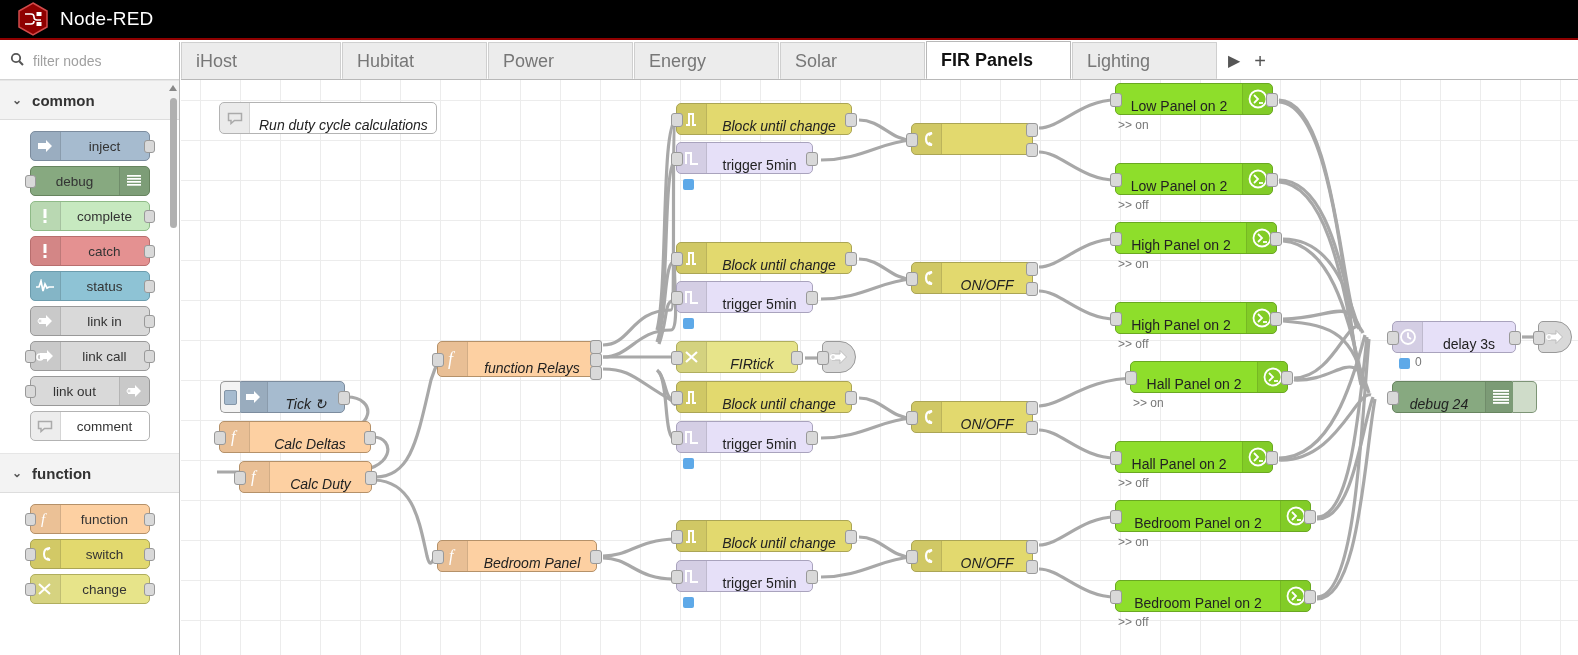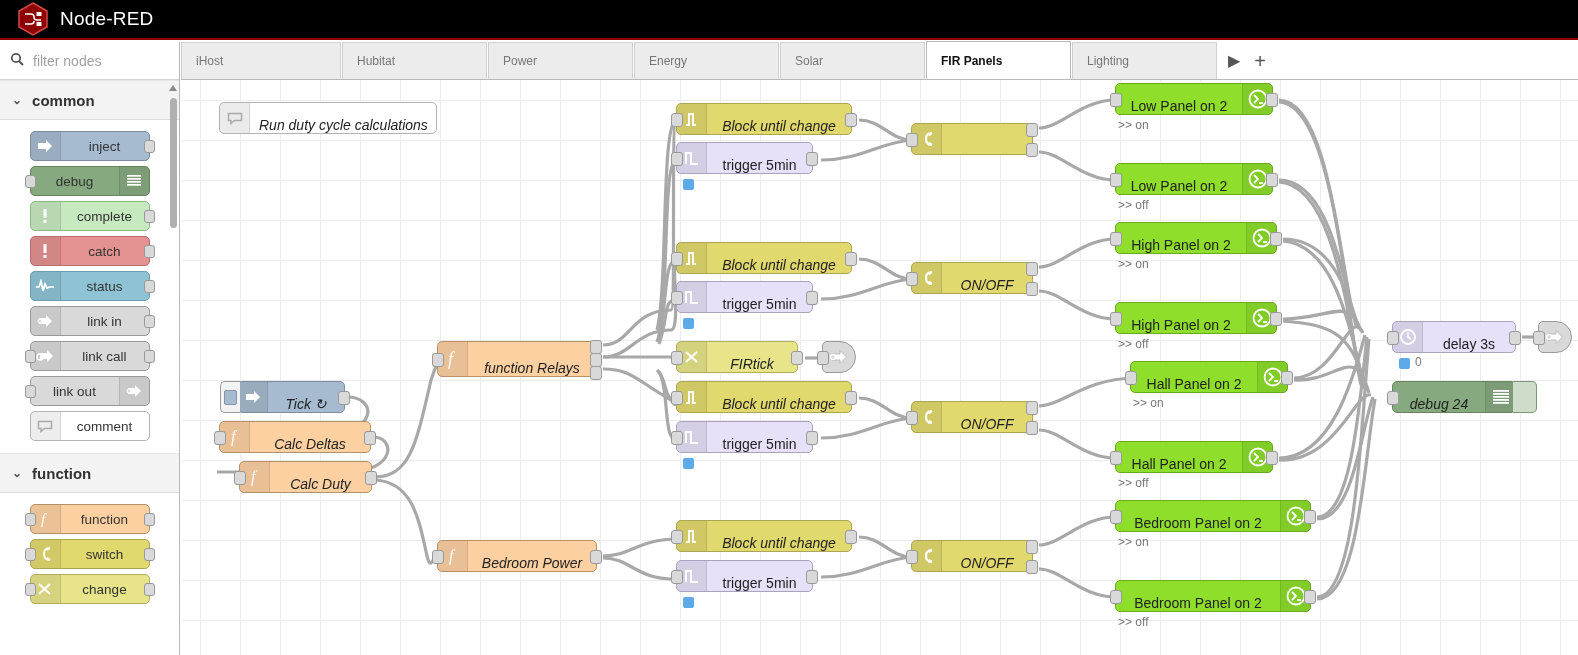--- a/index.html
+++ b/index.html
@@ -98,21 +98,21 @@
     border-bottom: 1px solid #b8b8b8;
     display: flex; align-items: flex-end;
   }
   .tab {
     height: 37px; min-width: 145px;
     margin-right: 1px;
     background: #ececec;
     border: 1px solid #cfcfcf; border-bottom: none;
     display: flex; align-items: center;
     padding: 0 14px;
-    font-size: 12px; color: #777;
+    font-size: 18px; color: #777;
     border-radius: 1px;
     position: relative;
   }
   .tab.active {
     background: #fff; color: #111; font-weight: bold;
     border-color: #b8b8b8;
     height: 38px;
     z-index: 3;
   }
   #tab-tools {
@@ -565,21 +565,21 @@
     <span class="port o" style="top:11px"></span>
     <span class="port o" style="top:24px"></span>
   </div>
 
   <div class="node c-func" style="left:256px; top:460px; width:160px;">
     <span class="icn">
       <svg width="14" height="18" viewBox="0 0 14 18">
           <text x="3" y="14" font-family="Liberation Serif, serif" font-style="italic" font-size="16" fill="#fff">f</text>
         </svg>
     </span>
-    <span class="txt" style="font-style:italic">Bedroom Power</span>
+    <span class="txt" style="font-style:italic">Bedroom Panel</span>
     <span class="port i" style="top:9px"></span>
     <span class="port o" style="top:9px"></span>
   </div>
 
   <div class="node c-rbe ital" style="left:495px; top:23px; width:176px;">
     <span class="icn">
       <svg width="16" height="16" viewBox="0 0 16 16">
           <path d="M2 14 h3 V3 h4 v11 h3" fill="none" stroke="#fff" stroke-width="2"></path>
         </svg>
     </span>

